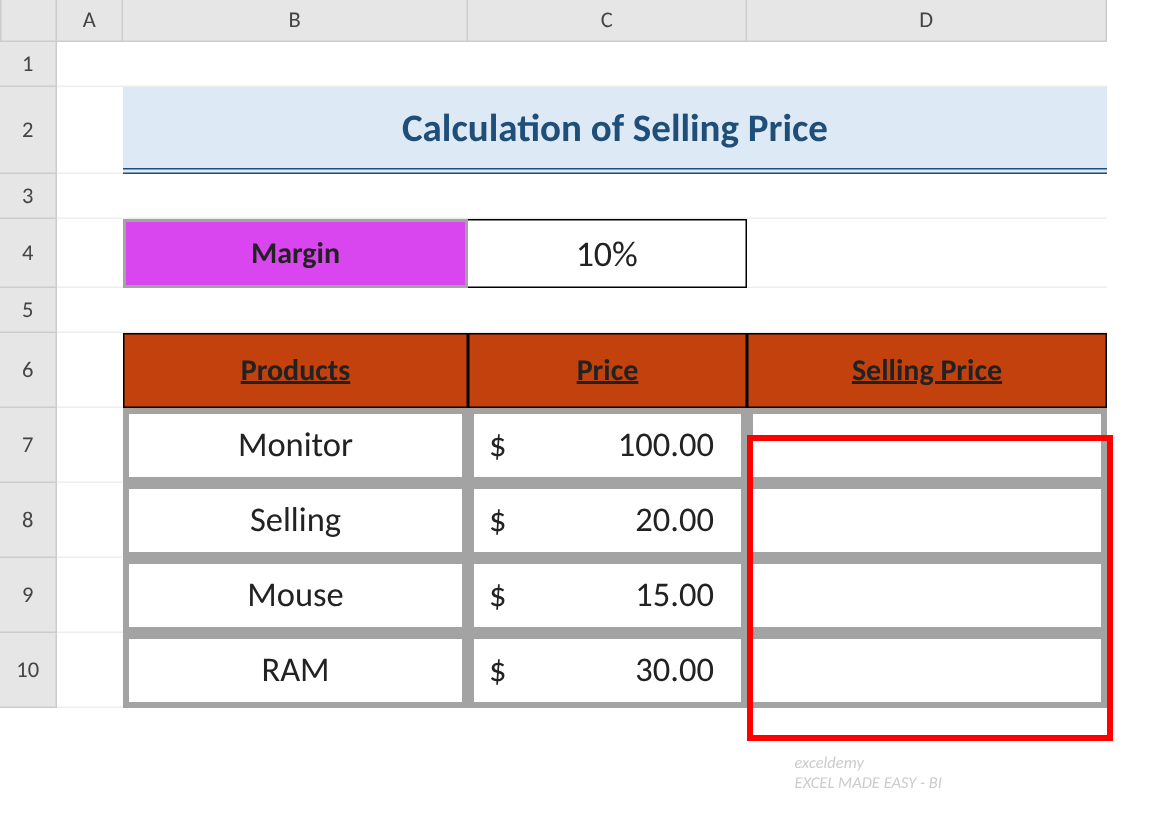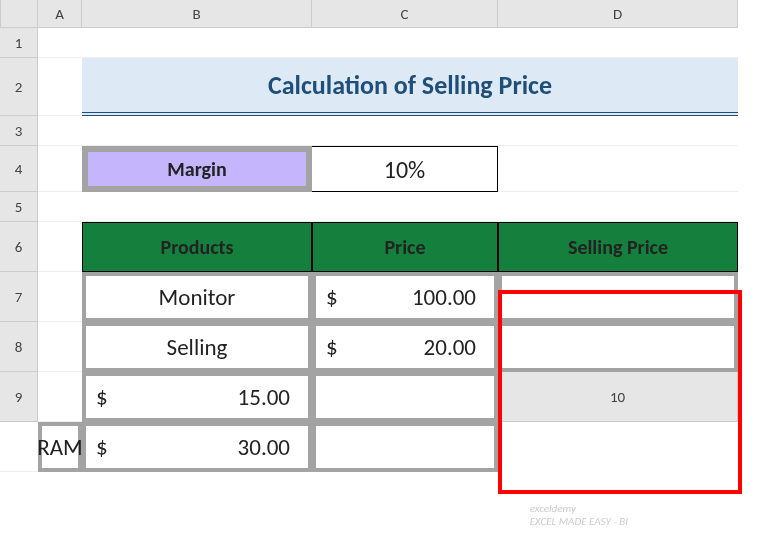--- a/index.html
+++ b/index.html
@@ -47,36 +47,37 @@
     }
     .title-cell {
       grid-column: 3 / 6;
       background: #ddeaf6;
       border-bottom: 4px double #1f4e79;
       font-weight: bold;
       font-size: 26px;
       color: #1f4e79;
     }
     .margin-label {
-      background: #c4b5fd;
-      border: 6px solid #a3a3a3;
+      background: #d946ef;
+      border: 2px solid #a3a3a3;
       font-weight: bold;
       font-size: 20px;
       text-align: center;
     }
     .margin-val {
       border: 1px solid #000;
       border-left: none;
       font-size: 24px;
     }
     .th {
-      background: #15803d;
+      background: #c2410c;
       border: 1px solid #000;
       font-weight: bold;
       font-size: 20px;
+      text-decoration: underline;
     }
     .td {
       border: 4px solid #a3a3a3;
       font-size: 23px;
     }
     .td.cost {
       display: flex;
       align-items: center;
       padding: 0 18px 0 10px;
     }
@@ -155,20 +156,21 @@
   <div class="cell"></div>
   <div class="cell td">Selling</div>
   <div class="cell td cost">
       <span class="dollar">$</span>
       <span>20.00</span>
     </div>
   <div class="cell td"></div>
 
   <div class="row-hdr">9</div>
   <div class="cell"></div>
+  <div class="cell td">Mouse</div>
   <div class="cell td cost">
       <span class="dollar">$</span>
       <span>15.00</span>
     </div>
   <div class="cell td"></div>
 
   <div class="row-hdr">10</div>
   <div class="cell"></div>
   <div class="cell td">RAM</div>
   <div class="cell td cost">

